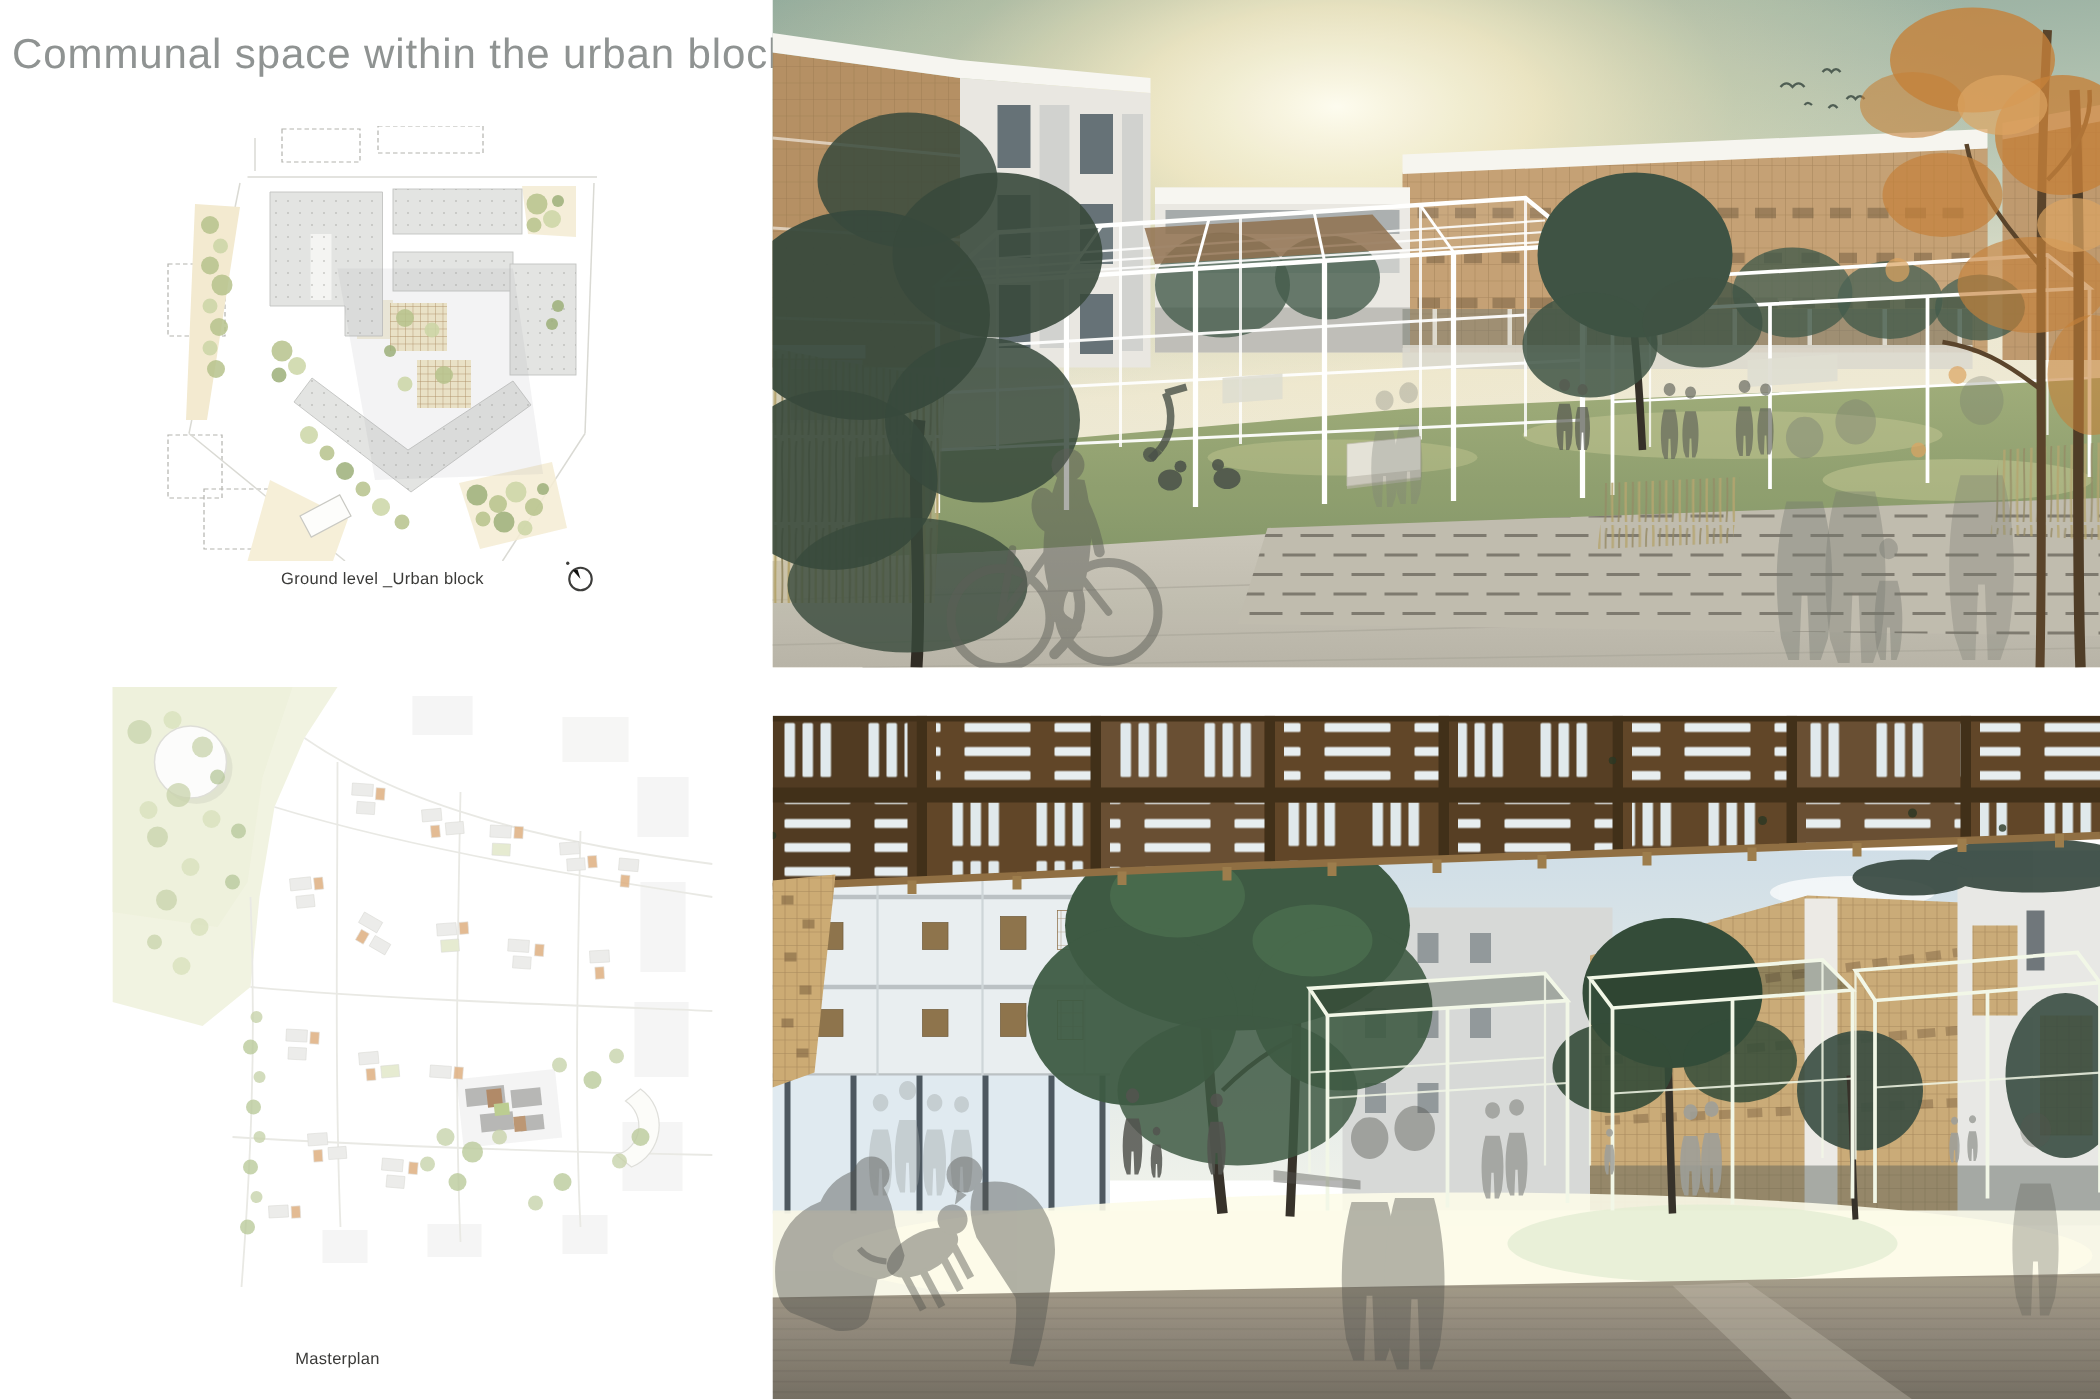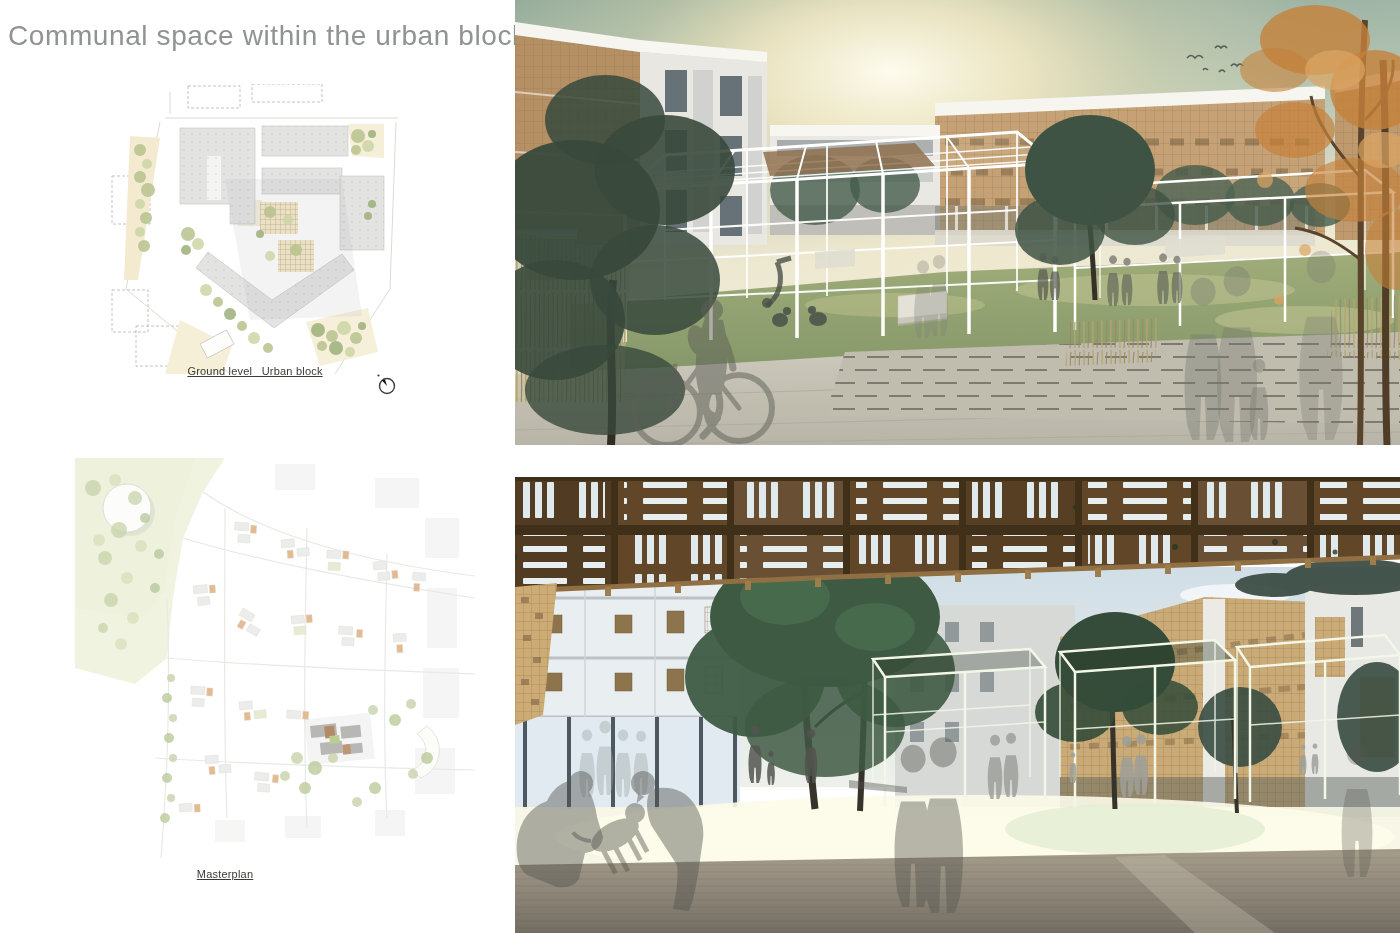--- a/index.html
+++ b/index.html
@@ -2,22 +2,22 @@
 <html style="--board-bg: #ffffff; --title-gray: #8f9392; --caption-dark: #3a3a38; --sky-teal: #87a396; --sun-warm: #fdf3d4; --lattice-wood: #c29c6e; --parapet-white: #f6f5f0; --tree-dark: #2e4136; --autumn-orange: #c2792f; --lawn-green: #93a36b; --pavement-gray: #c6c2b5; --canopy-wood: #5b3f20; --canopy-slot: #dfe9ec; --ground-olive: #8a8274; --silhouette-gray: #53554e; --plan-building: #e3e4e2; --plan-cream: #f3ead0; --plan-tree-green: #b7c38c; --masterplan-accent: #d79a5e;"><head>
 <meta charset="utf-8">
 <style>
   html,body{margin:0;padding:0;background:#ffffff;}
   body{font-family:"Liberation Sans",sans-serif;}
   .board{position:relative;width:1400px;height:933px;background:var(--board-bg,#ffffff);overflow:hidden;}
   .title{position:absolute;left:8px;top:20px;font-size:28px;letter-spacing:.6px;
          color:var(--title-gray,#8f9392);font-weight:400;white-space:nowrap;}
   .caption{position:absolute;font-size:11px;letter-spacing:.2px;text-align:center;
            color:var(--caption-dark,#3a3a38);}
-  #cap-ground{left:110px;top:365px;width:290px;text-decoration:underline;}
-  #cap-master{left:75px;top:868px;width:300px;text-decoration:underline;}
+  #cap-ground{left:110px;top:380px;width:290px;}
+  #cap-master{left:75px;top:900px;width:300px;}
   .fig{position:absolute;}
   #fig-ground{left:110px;top:84px;width:290px;height:290px;}
   #north{left:374px;top:372px;width:24px;height:24px;}
   #fig-master{left:75px;top:458px;width:400px;height:400px;}
   #render-top{left:515px;top:0;width:885px;height:445px;}
   #render-bottom{left:515px;top:477px;width:885px;height:456px;}
   svg{display:block;}
 </style>
 </head>
 <body>

